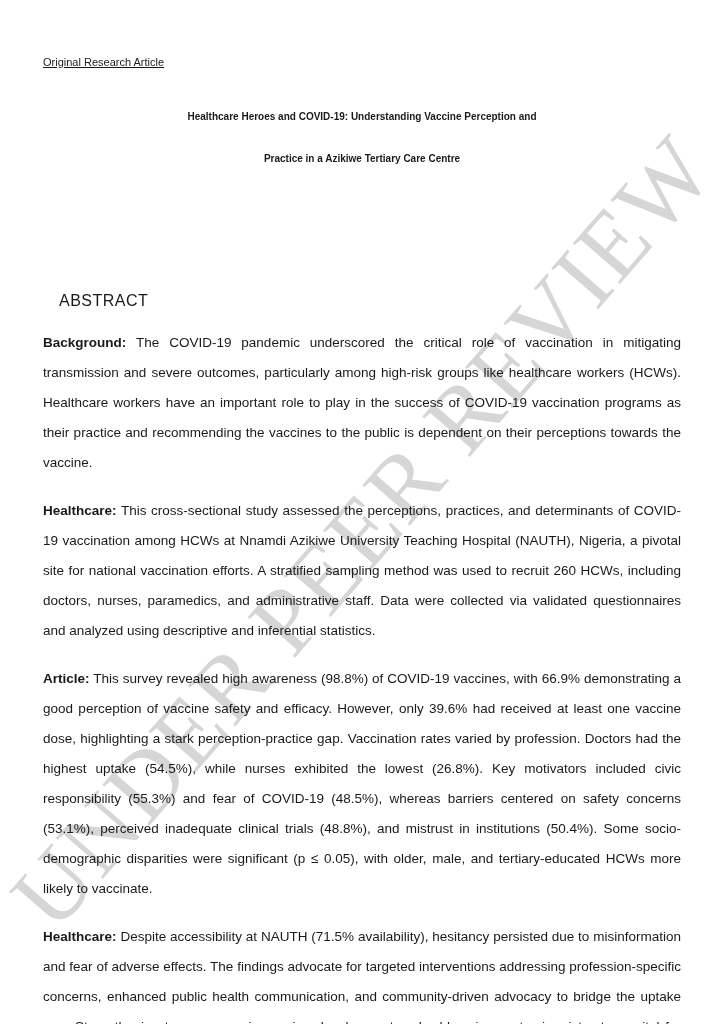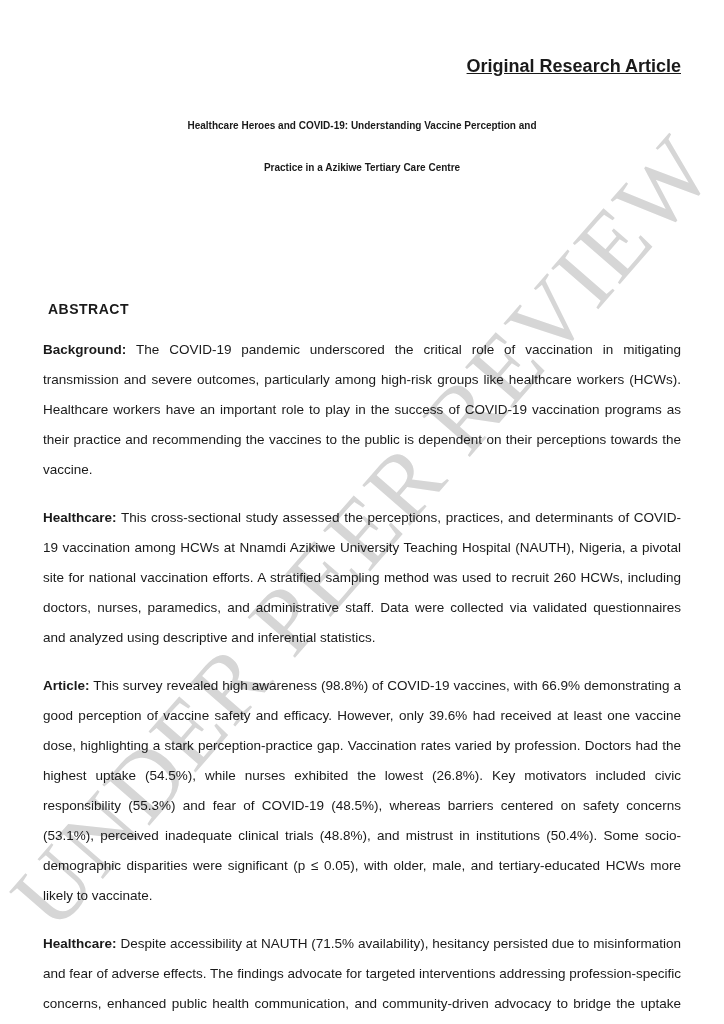--- a/index.html
+++ b/index.html
@@ -30,38 +30,38 @@
     z-index: 1;
     user-select: none;
     pointer-events: none;
   }
   .content {
     position: relative;
     z-index: 2;
     padding: 56px 43px 0 43px;
   }
   .article-type {
-    text-align: right;
-    font-size: 18px;
-    font-weight: bold;
+    text-align: left;
+    font-size: 11px;
+    font-weight: normal;
     text-decoration: underline;
     margin: 0 0 28px 0;
   }
   .paper-title {
     text-align: center;
     font-size: 10px;
     font-weight: bold;
     line-height: 42px;
     margin: 0;
   }
   .abstract-heading {
-    font-size: 14px;
-    font-weight: bold;
+    font-size: 16px;
+    font-weight: normal;
     letter-spacing: 0.5px;
-    margin: 112px 0 0 5px;
+    margin: 112px 0 0 16px;
   }
   .para {
     font-size: 13.5px;
     line-height: 30px;
     text-align: justify;
     margin: 18px 0 0 0;
   }
   .para .lead {
     font-weight: bold;
   }

